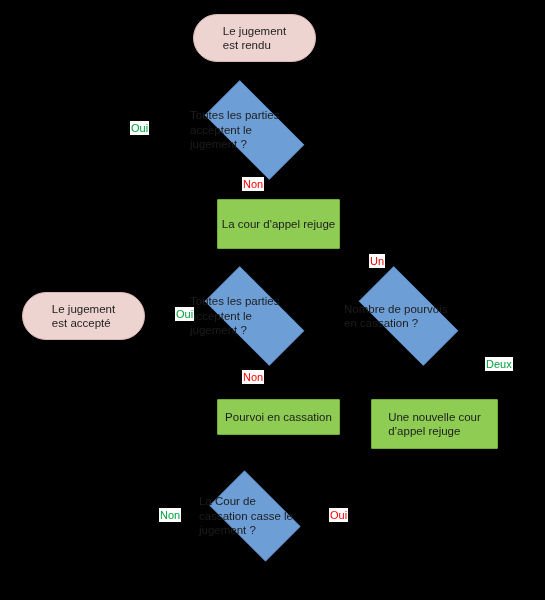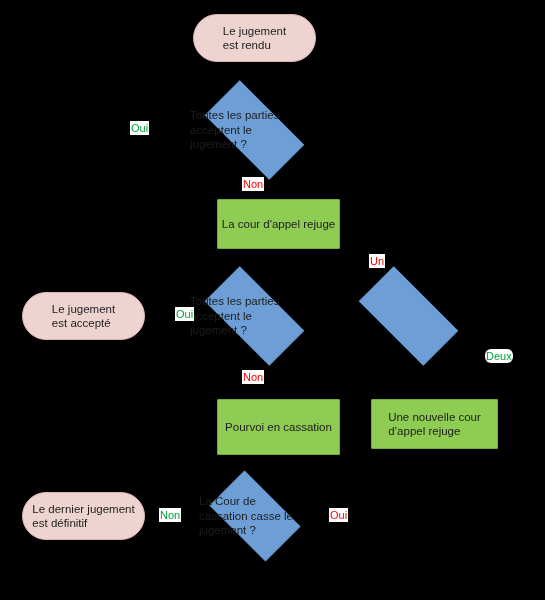--- a/index.html
+++ b/index.html
@@ -132,35 +132,33 @@
 
   <div class="node n-decision" style="left:190px; top:281px; width:129px; height:70px;">
     <span class="diamond-shape"></span>
     <span class="diamond-label">Toutes les parties
 acceptent le
 jugement ?</span>
   </div>
 
   <div class="node n-decision" style="left:344px; top:281px; width:129px; height:70px;">
     <span class="diamond-shape"></span>
+    <span class="diamond-label">Nombre de pourvois
+en cassation ?</span>
   </div>
 
-  <div class="node n-process" style="left:193px; top:399px; width:123px; height:56px;">
+  <div class="node n-process" style="left:193px; top:399px; width:123px; height:36px;">
     <span>Pourvoi en cassation</span>
   </div>
 
   <div class="node n-process" style="left:347px; top:399px; width:127px; height:50px;">
     <span>Une nouvelle cour
 d’appel rejuge</span>
   </div>
 
-  <div class="node n-terminal" style="left:22px; top:492px; width:123px; height:48px;">
-    <span>Le dernier jugement
-est définitif</span>
-  </div>
 
   <div class="node n-decision" style="left:199px; top:481px; width:112px; height:70px;">
     <span class="diamond-shape"></span>
     <span class="diamond-label">La Cour de
 cassation casse le
 jugement ?</span>
   </div>
 
   <div class="edge-label lbl-yes" style="left:130px; top:121px;">
     <span>Oui</span>
@@ -175,21 +173,21 @@
   </div>
 
   <div class="edge-label lbl-no" style="left:242px; top:370px;">
     <span>Non</span>
   </div>
 
   <div class="edge-label lbl-no" style="left:369px; top:254px;">
     <span>Un</span>
   </div>
 
-  <div class="edge-label lbl-yes" style="left:485px; top:349px;border-radius:6px;">
+  <div class="edge-label lbl-yes" style="left:485px; top:357px;">
     <span>Deux</span>
   </div>
 
   <div class="edge-label lbl-yes" style="left:159px; top:508px;">
     <span>Non</span>
   </div>
 
   <div class="edge-label lbl-no" style="left:329px; top:508px;">
     <span>Oui</span>
   </div>

